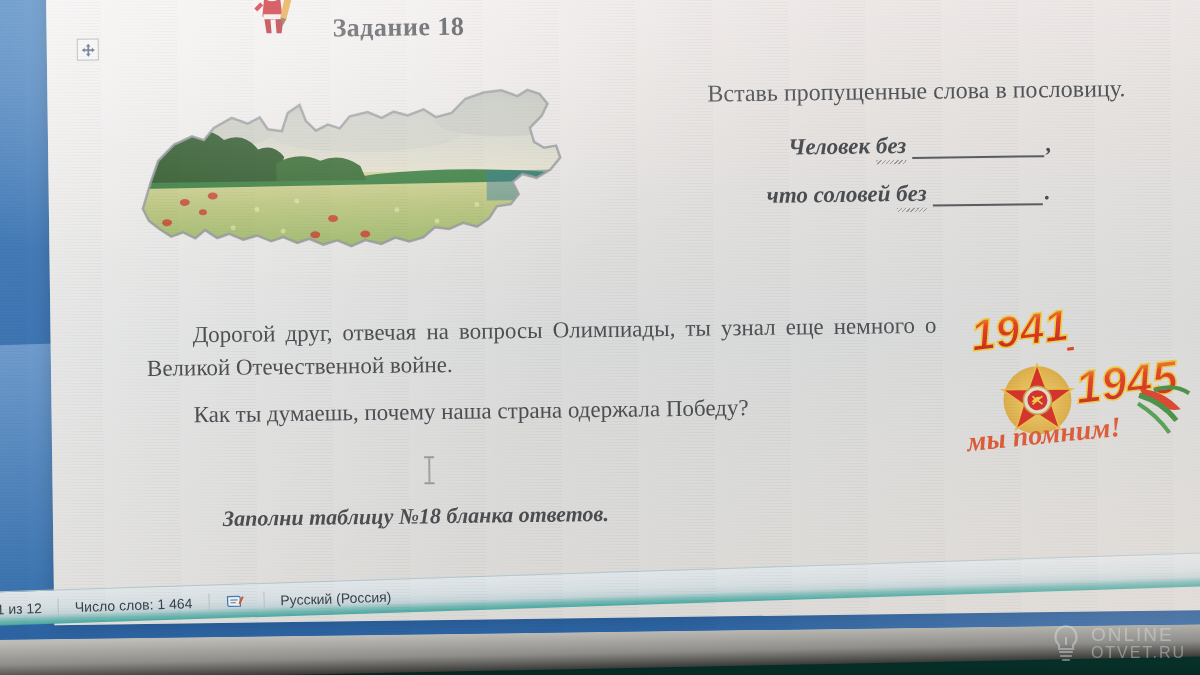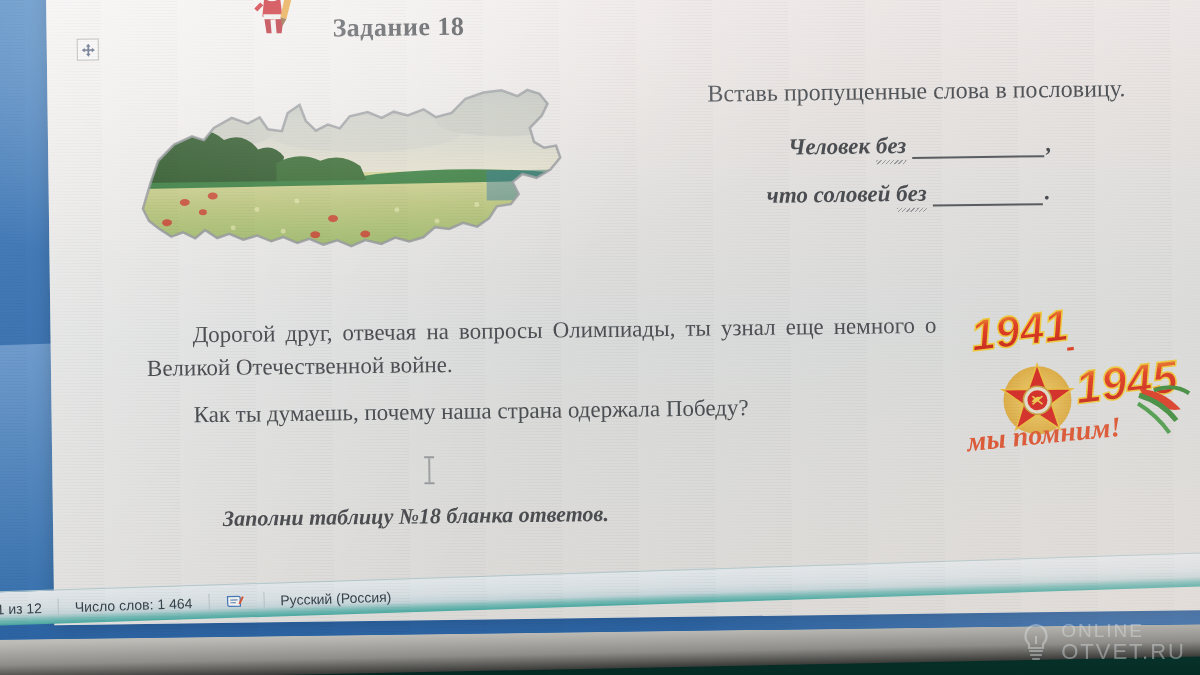--- a/index.html
+++ b/index.html
@@ -179,21 +179,21 @@
   }
 
   
   .watermark {
     position:absolute; right:14px; bottom:12px;
     display:flex; align-items:center; gap:8px;
     opacity:.42;
   }
   .wm-text { font-family:"Liberation Sans", sans-serif; color:#dfe6e8; line-height:1.02; }
   .wm-text .l1 { font-size:19px; letter-spacing:2px; }
-  .wm-text .l2 { font-size:22px; letter-spacing:2px; }
+  .wm-text .l2 { font-size:16px; letter-spacing:2px; }
   .wm-bulb { width:34px; height:40px; }
 </style>
 </head>
 <body>
 
 <div id="root">
 
   <div class="desk-shadow"></div>
   <div class="bezel"></div>
 

